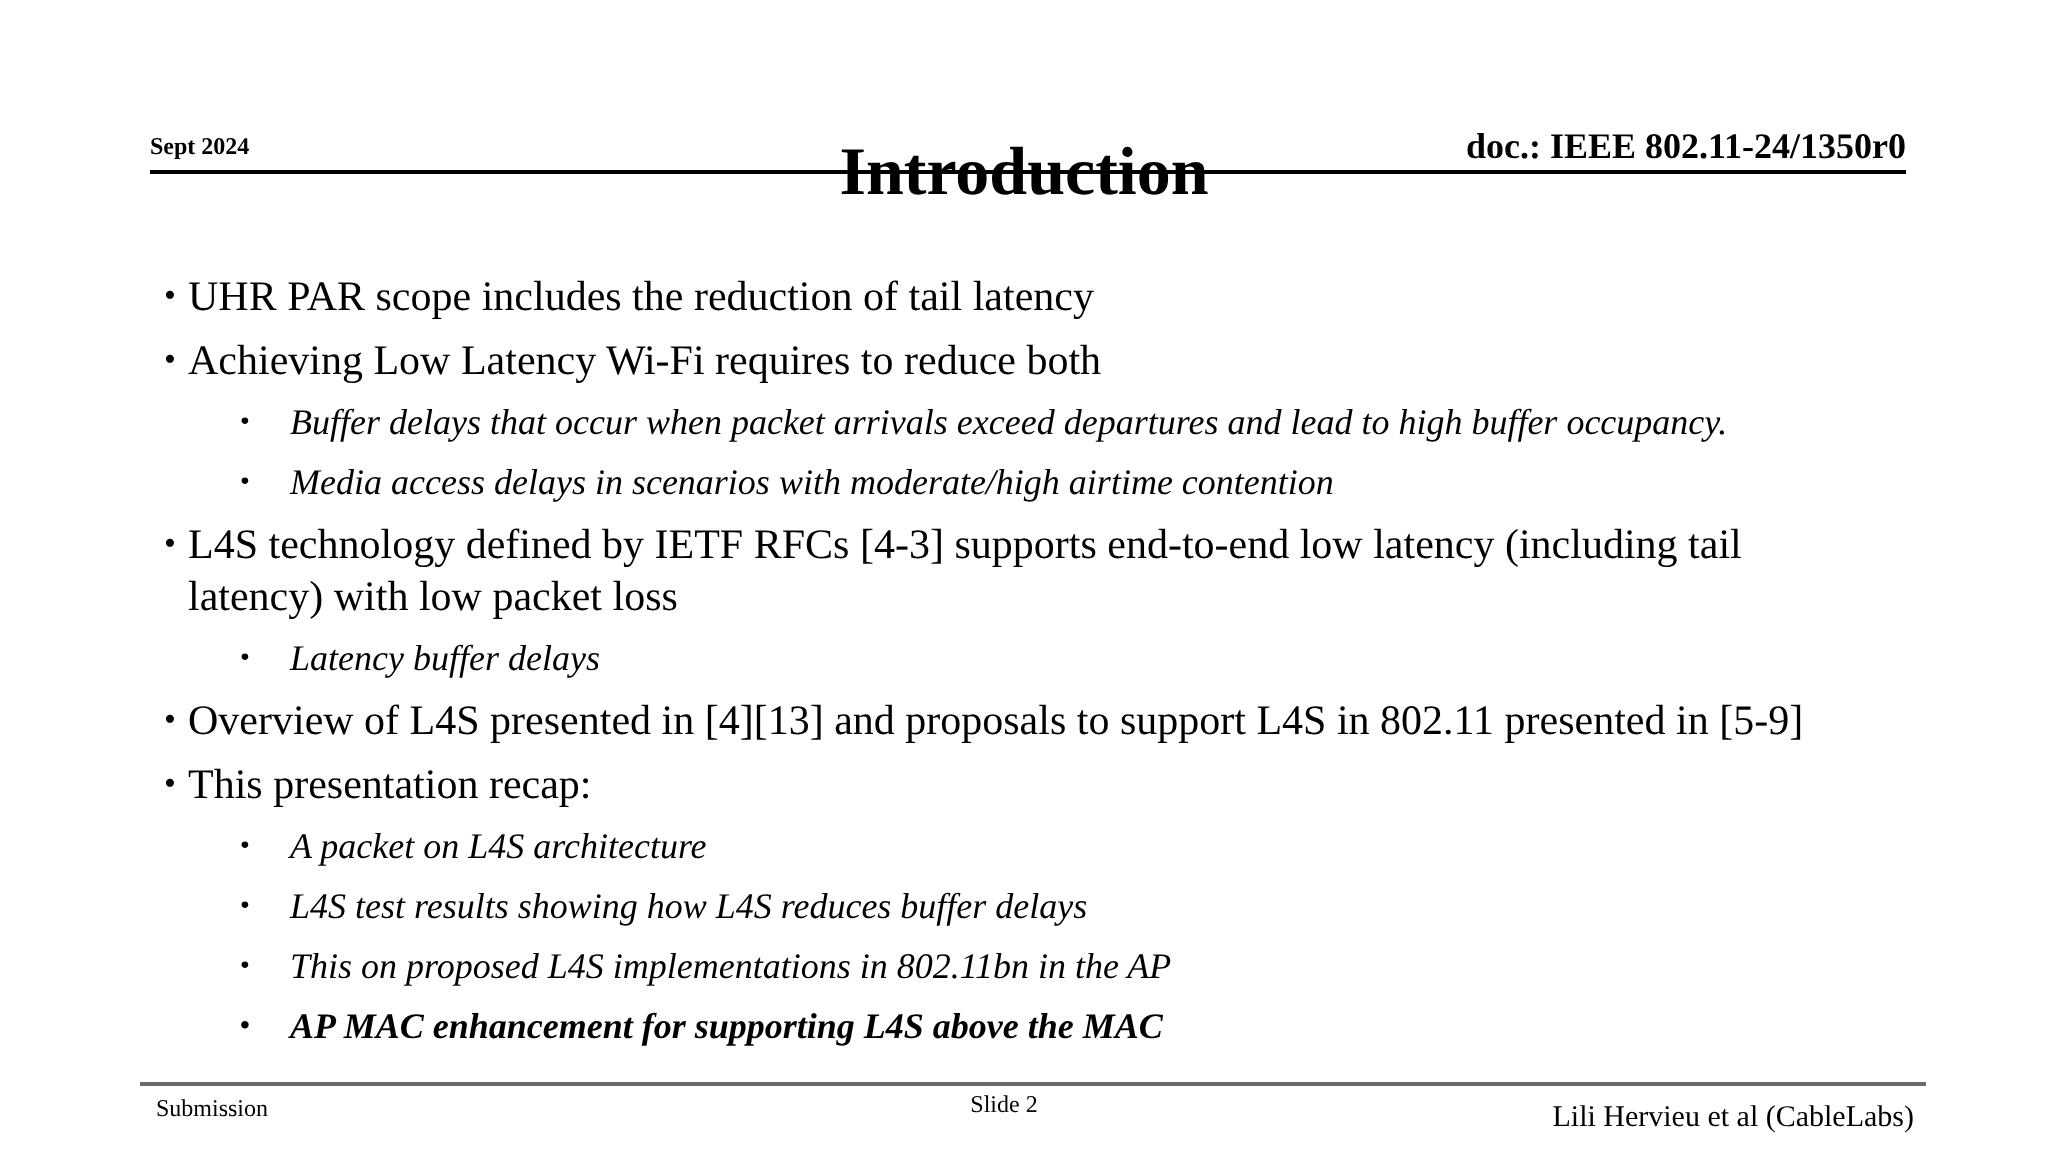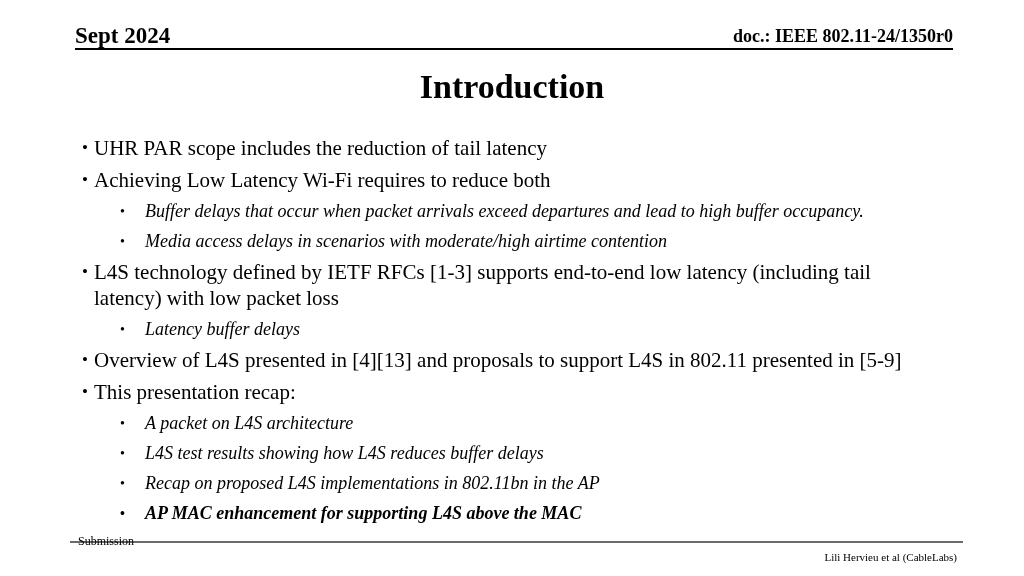--- a/index.html
+++ b/index.html
@@ -23,28 +23,29 @@
     left: 75px;
     top: 26px;
     width: 878px;
     border-bottom: 2px solid #000000;
     padding-bottom: 2px;
     display: flex;
     justify-content: space-between;
     align-items: flex-end;
   }
   .header .date {
-    font-size: 23px;
+    font-size: 12px;
     font-weight: bold;
     line-height: 20px;
   }
   .header .docnum {
     font-size: 18px;
     font-weight: bold;
     line-height: 20px;
+    margin-top: 37px;
   }
 
   
   .title {
     position: absolute;
     left: 0;
     top: 66px;
     width: 1024px;
     text-align: center;
     font-size: 34px;
@@ -89,36 +90,36 @@
     position: absolute;
     left: 70px;
     top: 541px;
     width: 893px;
     height: 2px;
     background: #6b6b6b;
   }
   .footer-left {
     position: absolute;
     left: 78px;
-    top: 534px;
+    top: 547px;
     font-size: 12px;
   }
   .footer-center {
     position: absolute;
     left: 0;
     top: 545px;
     width: 1004px;
     text-align: center;
     font-size: 12px;
   }
   .footer-right {
     position: absolute;
     right: 67px;
     top: 551px;
-    font-size: 11px;
+    font-size: 15px;
   }
 </style>
 </head>
 <body>
 
 <div class="slide">
 
   <div class="header">
     <span class="date">Sept 2024</span>
     <span class="docnum">doc.: IEEE 802.11-24/1350r0</span>
@@ -138,21 +139,21 @@
     <div class="item l2">
       <span class="marker">•</span>
       <span class="text">Buffer delays that occur when packet arrivals exceed departures and lead to high buffer occupancy.</span>
     </div>
     <div class="item l2">
       <span class="marker">•</span>
       <span class="text">Media access delays in scenarios with moderate/high airtime contention</span>
     </div>
     <div class="item l1">
       <span class="marker">•</span>
-      <span class="text">L4S technology defined by IETF RFCs [1-3] supports end-to-end low latency (including tail latency) with low packet loss</span>
+      <span class="text">L4S technology defined by IETF RFCs [4-3] supports end-to-end low latency (including tail latency) with low packet loss</span>
     </div>
     <div class="item l2">
       <span class="marker">•</span>
       <span class="text">Latency buffer delays</span>
     </div>
     <div class="item l1">
       <span class="marker">•</span>
       <span class="text">Overview of L4S presented in [4][13] and proposals to support L4S in 802.11 presented in [5-9]</span>
     </div>
     <div class="item l1">
@@ -162,25 +163,26 @@
     <div class="item l2">
       <span class="marker">•</span>
       <span class="text">A packet on L4S architecture</span>
     </div>
     <div class="item l2">
       <span class="marker">•</span>
       <span class="text">L4S test results showing how L4S reduces buffer delays</span>
     </div>
     <div class="item l2">
       <span class="marker">•</span>
-      <span class="text">Recap on proposed L4S implementations in 802.11bn in the AP</span>
+      <span class="text">This on proposed L4S implementations in 802.11bn in the AP</span>
     </div>
     <div class="item l2 bold">
       <span class="marker">•</span>
       <span class="text">AP MAC enhancement for supporting L4S above the MAC</span>
     </div>
   </div>
 
   <div class="footer-rule"></div>
   <div class="footer-left">Submission</div>
+  <div class="footer-center">Slide 2</div>
   <div class="footer-right">Lili Hervieu et al (CableLabs)</div>
 
 </div>
 
 </body></html>

